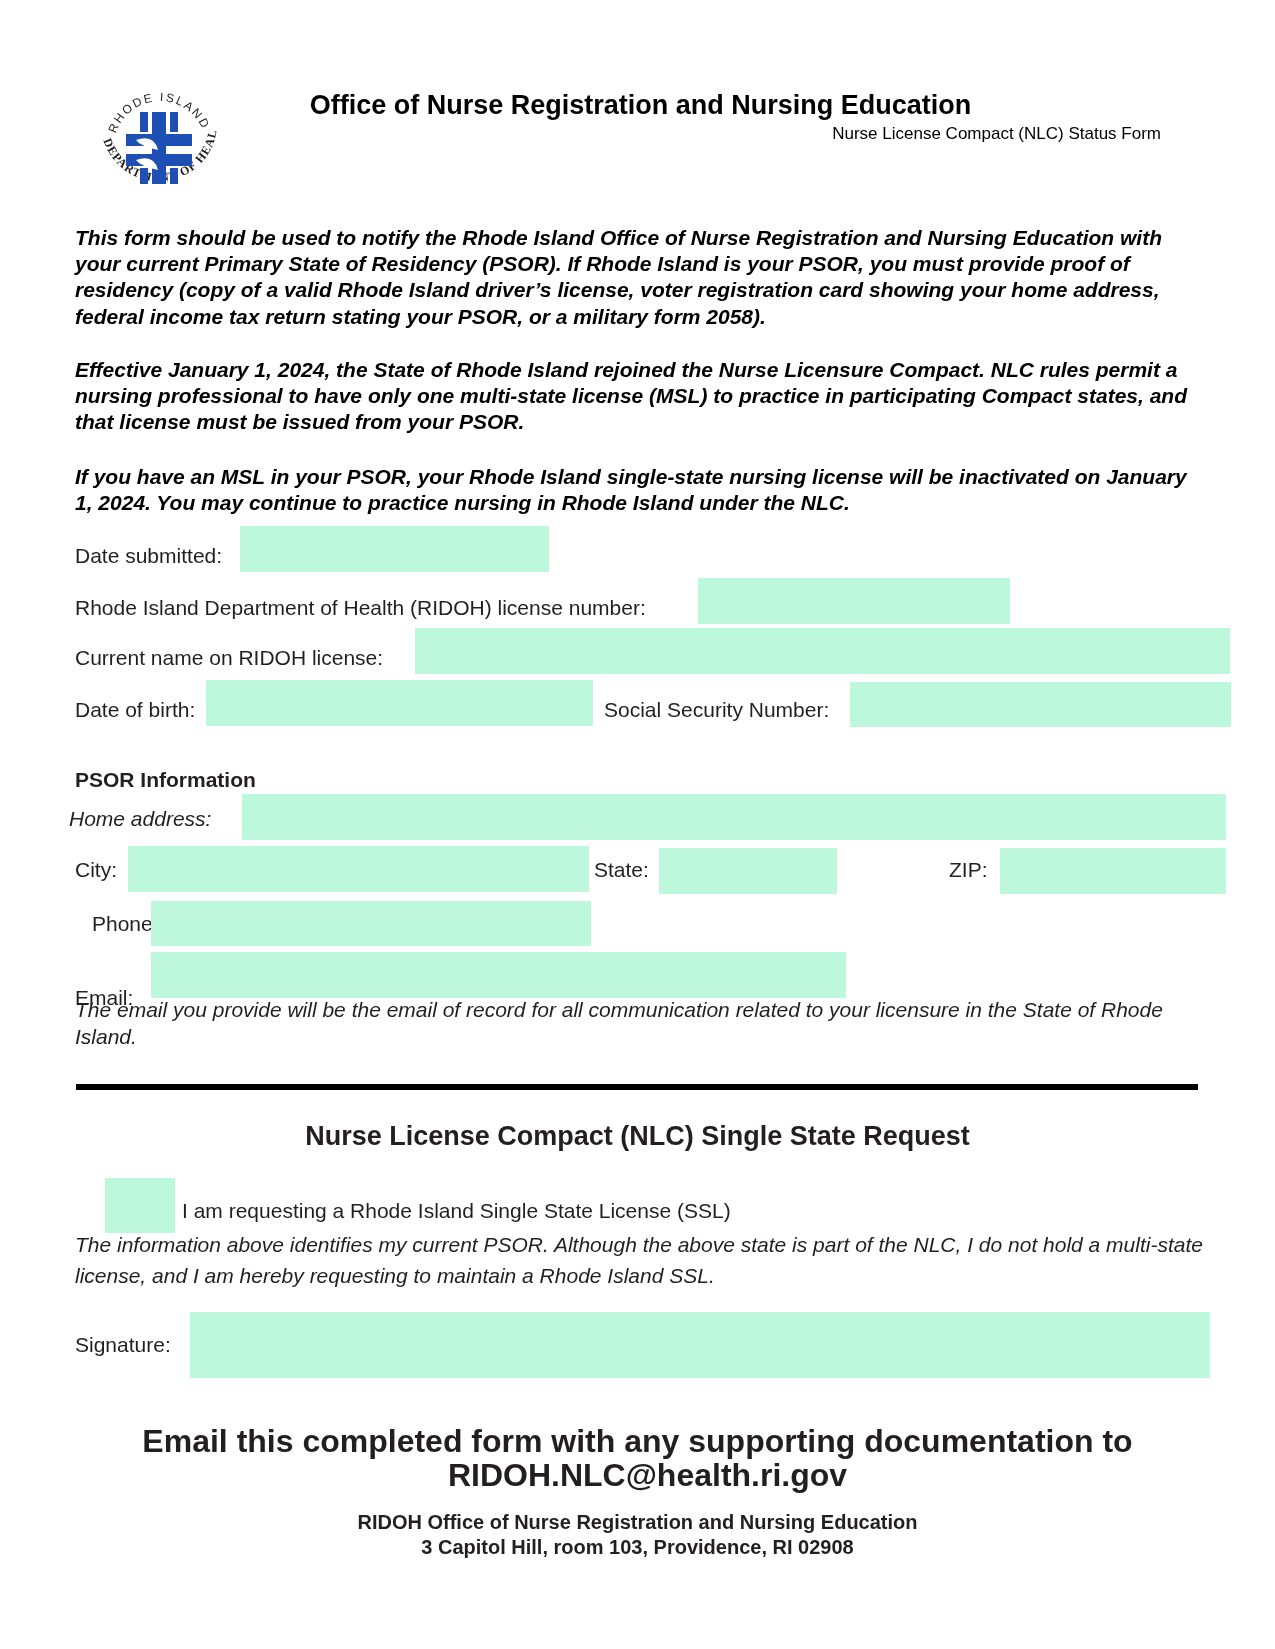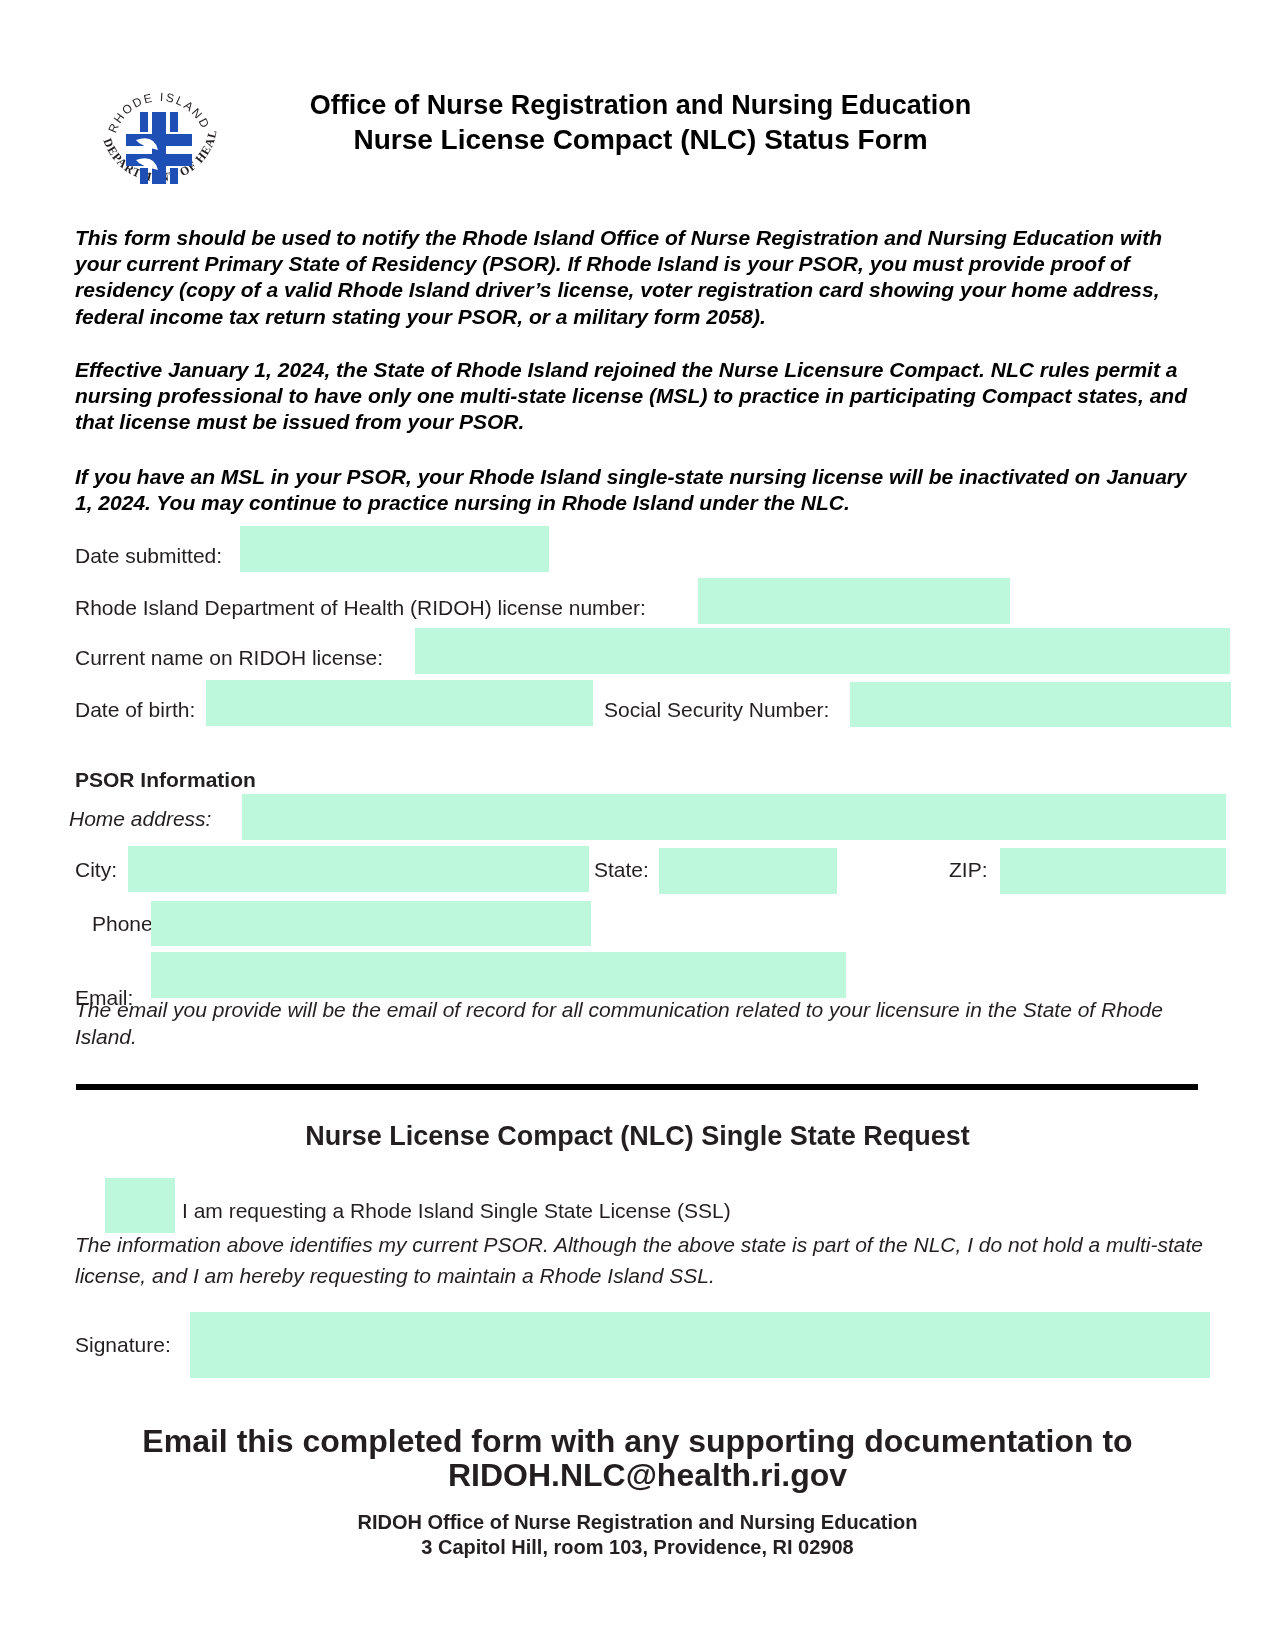--- a/index.html
+++ b/index.html
@@ -5,21 +5,21 @@
   html, body { margin:0; padding:0; background:#ffffff; }
   body { width:1275px; height:1649px; position:relative; overflow:hidden;
          font-family:"Liberation Sans", sans-serif; color:#231f20; }
   .abs { position:absolute; }
   .field { position:absolute; background:#bdf7dc; border:none; outline:none;
            padding:0 6px; box-sizing:border-box; font-family:"Liberation Sans", sans-serif;
            font-size:20px; color:#231f20; }
   .label { position:absolute; font-size:21px; line-height:24px; white-space:nowrap; color:#231f20; }
   .title { left:0; width:1161px; text-align:center; }
   .h1 { top:90px; font-size:27px; font-weight:bold; color:#000; padding-left:120px; box-sizing:border-box; }
-  .h2 { top:124px; font-size:28px; font-weight:bold; color:#000; padding-left:120px; box-sizing:border-box; }
+  .h2 { top:124px; font-size:17px; font-weight:normal; color:#000; padding-left:120px; box-sizing:border-box;text-align:right; }
   .para { position:absolute; left:75px; width:1135px; font-size:21px; line-height:26.2px;
           font-weight:bold; font-style:italic; color:#000; }
   .note { position:absolute; left:75px; width:1140px; font-size:21px; line-height:27px;
           font-style:italic; color:#231f20; }
   .divider { position:absolute; left:76px; top:1084px; width:1122px; height:6px; background:#000; }
   .section-h { position:absolute; left:0; width:1275px; text-align:center; top:1121px;
                font-size:27px; font-weight:bold; color:#231f20; }
   .big { position:absolute; left:0; width:1275px; text-align:center; font-size:32px;
          font-weight:bold; line-height:34px; color:#231f20; }
   .footer { position:absolute; left:0; width:1275px; text-align:center; font-size:20px;

